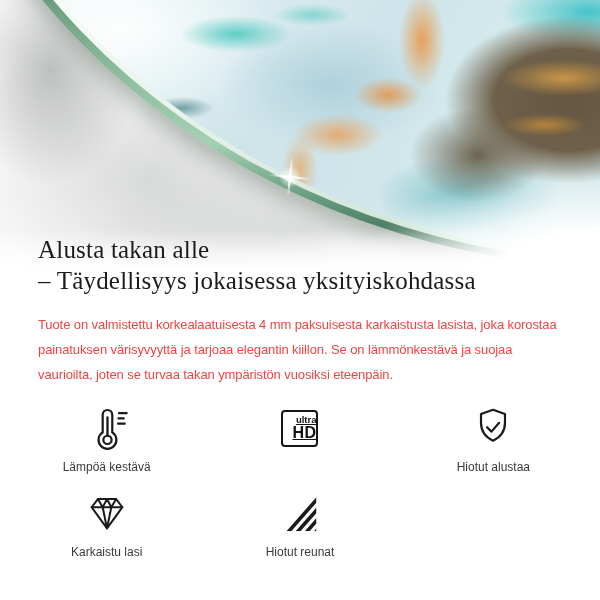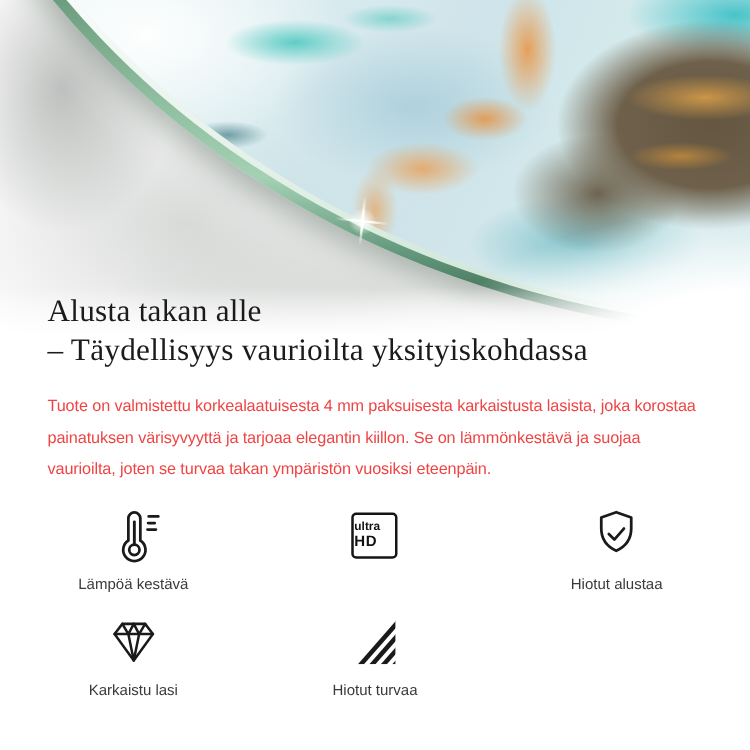--- a/index.html
+++ b/index.html
@@ -59,23 +59,23 @@
   .h-line{display:block;white-space:nowrap;}
   .desc{position:relative;z-index:3;margin:16px 30px 0 38px;width:532px;
      font-size:13px;line-height:25px;color:#ef4444;letter-spacing:-0.1px;}
 
   
   .features{display:grid;grid-template-columns:1fr 1fr 1fr;row-gap:16px;margin:18px 10px 0 10px;}
   .feature{display:flex;flex-direction:column;align-items:center;}
   .icon-box{height:46px;display:flex;align-items:center;justify-content:center;}
   .f-label{margin-top:9px;font-size:12px;color:#3a3a3a;text-align:center;}
   .uhd{width:37px;height:37px;box-sizing:border-box;border:2.5px solid #151515;border-radius:4px;
-       display:flex;flex-direction:column;align-items:flex-start;justify-content:center;color:#111;font-weight:bold;line-height:1;}
+       display:flex;flex-direction:column;align-items:flex-end;justify-content:center;color:#111;font-weight:bold;line-height:1;text-decoration:underline;}
   .uhd-top{font-size:9.5px;}
-  .uhd-hd{font-size:12px;letter-spacing:0.5px;margin-top:1px;}
+  .uhd-hd{font-size:16px;letter-spacing:0.5px;margin-top:1px;}
   svg{display:block;}
 </style>
 </head>
 <body>
 
 <div class="page">
 
   <div class="hero">
     <div class="hero-clip">
       <div class="disc-shadow"></div>
@@ -89,21 +89,21 @@
       <div class="sparkle">
           <i class="sp-glow"></i>
           <i class="sp-h"></i>
           <i class="sp-v"></i>
         </div>
     </div>
   </div>
 
   <h1>
     <span class="h-line">Alusta takan alle</span>
-    <span class="h-line">– Täydellisyys vaurioilta yksityiskohdassa</span>
+    <span class="h-line">– Täydellisyys jokaisessa yksityiskohdassa</span>
   </h1>
 
   <p class="desc">Tuote on valmistettu korkealaatuisesta 4 mm paksuisesta karkaistusta lasista, joka korostaa paina­tuksen värisyvyyttä ja tarjoaa elegantin kiillon. Se on lämmönkestävä ja suojaa vaurioilta, joten se turvaa takan ympäristön vuosiksi eteenpäin.</p>
 
   <div class="features">
 
     <div class="feature">
       <div class="icon-box">
         <svg width="46" height="46" viewBox="0 0 48 48" fill="none" stroke="#1a1a1a" stroke-width="2.3" stroke-linecap="round">
           <path d="M29.5 28.6 V10.2 a5 5 0 0 0 -10 0 v18.4 a9.3 9.3 0 1 0 10 0 Z"></path>
@@ -154,18 +154,18 @@
               </clipPath>
             </defs>
           <g clip-path="url(#triClip)" stroke="#1a1a1a" stroke-width="4">
             <path d="M10 46 L46 5"></path>
             <path d="M20 46 L56 5"></path>
             <path d="M30 46 L66 5"></path>
             <path d="M40 46 L76 5"></path>
           </g>
         </svg>
       </div>
-      <div class="f-label">Hiotut turvaa</div>
+      <div class="f-label">Hiotut reunat</div>
     </div>
 
 
   </div>
 </div>
 
 </body></html>

